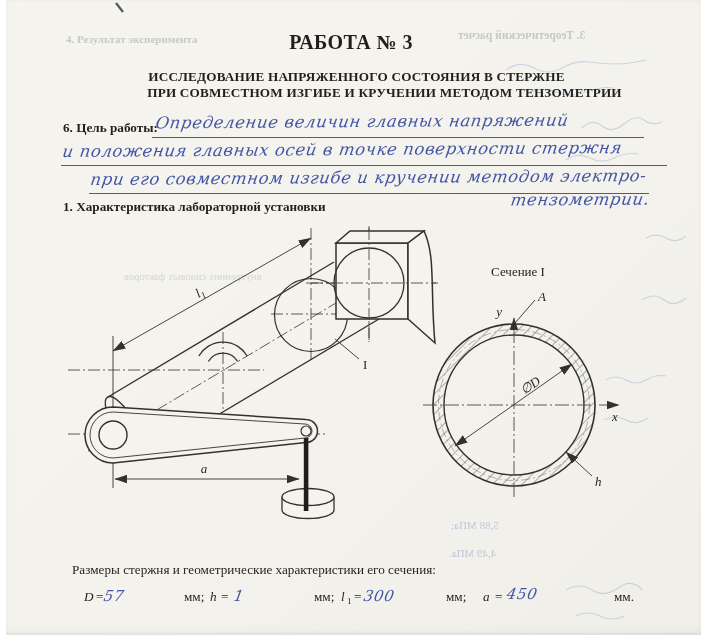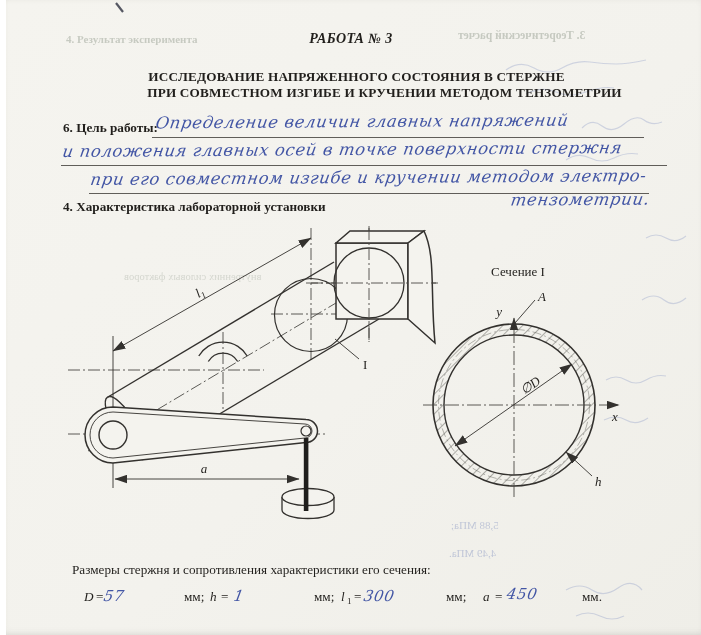--- a/index.html
+++ b/index.html
@@ -10,21 +10,21 @@
     overflow:hidden;
     font-family:"Liberation Serif", serif;
     color:#211f1c;
     box-shadow:inset -5px 0 8px -4px rgba(60,58,50,.18), inset 0 -4px 8px -4px rgba(60,58,50,.12);
     margin-left:6px;
   }
   .abs{position:absolute;}
   .print{font-family:"Liberation Serif", serif;color:#211f1c;}
   .b{font-weight:bold;}
   .center{text-align:center;}
-  .title{font-size:14px;letter-spacing:.4px;font-style:italic;}
+  .title{font-size:20px;letter-spacing:.4px;}
   .head{font-size:13.2px;letter-spacing:.2px;line-height:16px;}
   .body-t{font-size:13.2px;}
   .hw{
     font-family:"DejaVu Serif", serif;
     font-style:italic;
     color:#4356a5;
     letter-spacing:.6px;
     white-space:nowrap;
   }
   .hw-line{font-size:16.5px;transform:skewX(-9deg) rotate(-.4deg);}
@@ -70,21 +70,21 @@
 
   <div class="abs print b body-t" style="left:57px;top:120px;">6. Цель работы:</div>
   <div class="abs hw hw-line" style="left:150px;top:112px;">Определение величин главных напряжений</div>
   <div class="abs hw hw-line" style="left:57px;top:140px;">и положения главных осей в точке поверхности стержня</div>
   <div class="abs hw hw-line" style="left:85px;top:168px;">при его совместном изгибе и кручении методом электро-</div>
   <div class="abs hw hw-line" style="left:505px;top:190px;">тензометрии.</div>
   <div class="rule" style="left:146px;top:137px;width:492px;"></div>
   <div class="rule" style="left:55px;top:165px;width:606px;"></div>
   <div class="rule" style="left:83px;top:193px;width:560px;"></div>
 
-  <div class="abs print b body-t" style="left:57px;top:199px;">4. Характеристика лабораторной установки</div>
+  <div class="abs print b body-t" style="left:57px;top:199px;">1. Характеристика лабораторной установки</div>
 
   <svg class="abs" style="left:40px;top:212px;" width="640" height="312" viewBox="40 212 640 312">
     <defs>
       <marker id="arr" viewBox="0 0 12 8" refX="11.5" refY="4" markerWidth="13" markerHeight="9" orient="auto-start-reverse" markerUnits="userSpaceOnUse">
         <path d="M0,0 L12,4 L0,8 Z" fill="#33312e"></path>
       </marker>
       <pattern id="hatch" width="7" height="7" patternUnits="userSpaceOnUse" patternTransform="rotate(45)">
         <line x1="0" y1="0" x2="0" y2="7" stroke="#55534e" stroke-width="0.9"></line>
       </pattern>
     </defs>
@@ -180,36 +180,36 @@
       <text transform="translate(527,389) rotate(-36)" text-anchor="middle" font-size="13" font-style="italic">∅D</text>
     </g>
 
     <g>
       <line x1="560" y1="452" x2="586" y2="476" stroke="#33312e" stroke-width="0.9" marker-start="url(#arr)"></line>
       <text x="589" y="486" font-size="13" font-style="italic">h</text>
     </g>
   </svg>
 
 
-  <div class="abs print body-t" style="left:66px;top:562px;">Размеры стержня и сопротивления характеристики его сечения:</div>
+  <div class="abs print body-t" style="left:66px;top:562px;">Размеры стержня и геометрические характеристики его сечения:</div>
 
   <div class="abs" style="left:0;top:589px;width:701px;height:22px;font-size:13.2px;">
     <i class="abs print" style="left:78px;">D</i>
     <span class="abs print" style="left:90px;">=</span>
     <span class="abs hw hw-val" style="left:98px;top:-2px;">57</span>
     <span class="abs print" style="left:178px;">мм;</span>
     <i class="abs print" style="left:204px;">h</i>
     <span class="abs print" style="left:215px;">=</span>
     <span class="abs hw hw-val" style="left:228px;top:-2px;">1</span>
     <span class="abs print" style="left:308px;">мм;</span>
     <i class="abs print" style="left:335px;">l</i>
     <sub class="abs print" style="left:341px;top:7px;">1</sub>
     <span class="abs print" style="left:348px;">=</span>
     <span class="abs hw hw-val" style="left:358px;top:-2px;">300</span>
     <span class="abs print" style="left:440px;">мм;</span>
     <i class="abs print" style="left:477px;">a</i>
     <span class="abs print" style="left:489px;">=</span>
     <span class="abs hw hw-val" style="left:501px;top:-4px;">450</span>
-    <span class="abs print" style="left:576px;font-family:Liberation Serif, serif;">мм.</span>
+    <span class="abs print" style="left:608px;font-family:Liberation Serif, serif;">мм.</span>
   </div>
 
 
 </div>
 
 </body></html>

